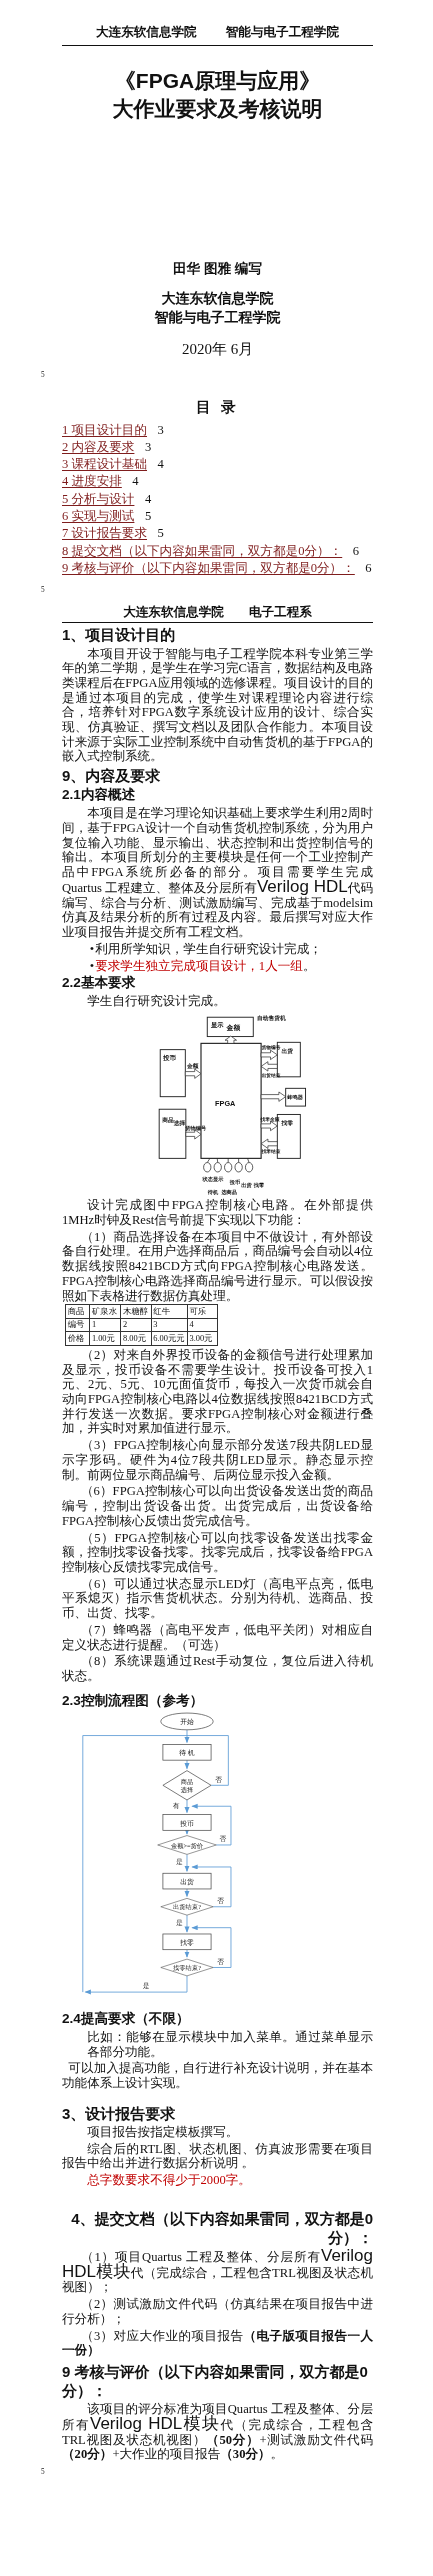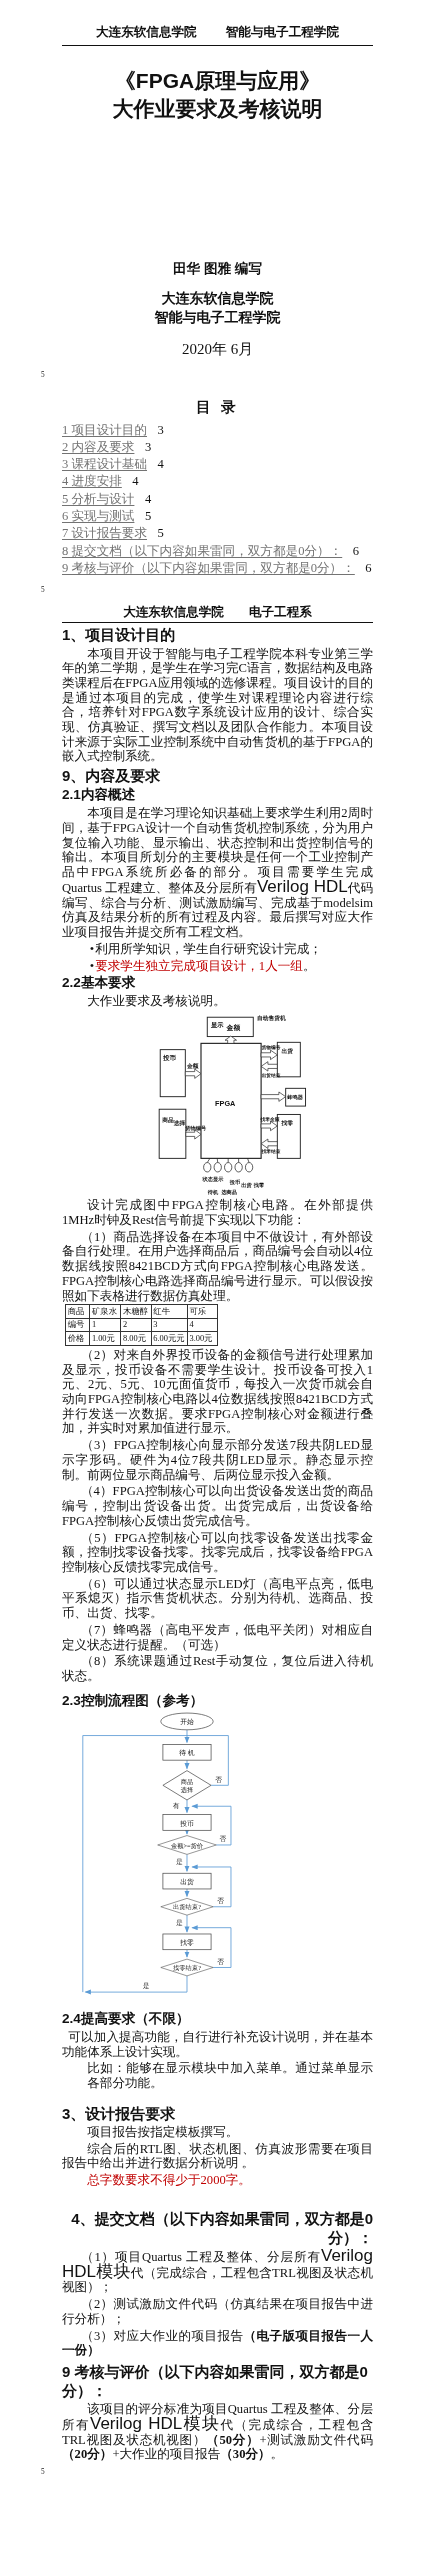--- a/index.html
+++ b/index.html
@@ -22,21 +22,21 @@
     font-weight:600;font-size:14px;line-height:19.4px;}
   .cover-date{margin-top:13.6px;text-align:center;font-size:15px;line-height:17px;}
   .pgnum{margin-left:-21px;font-size:7.3px;line-height:8.4px;color:#222;}
   .m1{margin-top:12.6px;}
   .m2{margin-top:8.4px;}
   .m3{margin-top:6.3px;}
   .toc-title{margin-top:19px;text-align:center;font-family:"Liberation Sans","DejaVu Sans",sans-serif;
     font-weight:bold;font-size:14.7px;line-height:18px;letter-spacing:3.1px;}
   .toc{margin-top:5.2px;font-size:12.6px;line-height:17.3px;}
   .toc-row{margin:0;}
-  .toc-link{text-decoration:underline;text-underline-offset:2.1px;color:#737373;cursor:pointer;}
+  .toc-link{text-decoration:underline;text-underline-offset:2.1px;color:#7f1d1d;cursor:pointer;}
   .toc-page{margin-left:10.5px;}
   
   .p2-header{margin-top:10.5px;display:flex;justify-content:center;gap:25px;
     font-family:"Liberation Sans","DejaVu Sans",sans-serif;font-weight:bold;font-size:12.6px;line-height:15.7px;}
   .rule2{margin-top:2.1px;border-top:1.3px solid #111;height:0;}
   .h1{margin:2.1px 0 0 0;font-family:"Liberation Sans","DejaVu Sans",sans-serif;font-weight:bold;
     font-size:15px;line-height:19px;}
   .h2{margin:1px 0 0 0;font-family:"Liberation Sans","DejaVu Sans",sans-serif;font-weight:bold;
     font-size:13.6px;line-height:18px;}
   .body{margin:2.1px 0 0 0;font-size:12.6px;line-height:14.7px;text-align:justify;}
@@ -112,21 +112,21 @@
   <h2 class="h1">1、项目设计目的</h2>
   <p class="body ind2">本项目开设于智能与电子工程学院本科专业第三学年的第二学期，是学生在学习完C语言，数据结构及电路类课程后在FPGA应用领域的选修课程。项目设计的目的是通过本项目的完成，使学生对课程理论内容进行综合，培养针对FPGA数字系统设计应用的设计、综合实现、仿真验证、撰写文档以及团队合作能力。本项目设计来源于实际工业控制系统中自动售货机的基于FPGA的嵌入式控制系统。</p>
 
   <h2 class="h1">9、内容及要求</h2>
   <h3 class="h2">2.1内容概述</h3>
   <p class="body ind2"><span>本项目是在学习理论知识基础上要求学生利用2周时间，基于FPGA设计一个自动售货机控制系统，分为用户复位输入功能、显示输出、状态控制和出货控制信号的输出。本项目所划分的主要模块是任何一个工业控制产品中FPGA系统所必备的部分。项目需要学生完成Quartus 工程建立、整体及分层所有</span><span class="lat-big">Verilog HDL</span><span>代码编写、综合与分析、测试激励编写、完成基于modelsim仿真及结果分析的所有过程及内容。最后撰写对应大作业项目报告并提交所有工程文档。</span></p>
   <p class="body bullet"><span class="bmark">•</span><span>利用所学知识，学生自行研究设计完成；</span></p>
   <p class="body bullet"><span class="bmark">•</span><span class="red bold">要求学生独立完成项目设计，1人一组</span><span>。</span></p>
 
   <h3 class="h2">2.2基本要求</h3>
-  <p class="body ind2">大作业要求及考核说明。</p>
+  <p class="body ind2">学生自行研究设计完成。</p>
 
   <svg class="blockdiag" viewBox="0 0 470 352" width="246" height="184">
     <g stroke="#222" stroke-width="1.8" fill="#fff">
       <rect x="247" y="10" width="88" height="37"></rect>
       <rect x="235" y="60" width="115" height="220" stroke-width="2.2"></rect>
       <rect x="157" y="72" width="48" height="90"></rect>
       <rect x="155" y="186" width="51" height="94"></rect>
       <rect x="381" y="58" width="44" height="66"></rect>
       <rect x="397" y="146" width="38" height="34"></rect>
       <rect x="381" y="196" width="44" height="84"></rect>
@@ -201,21 +201,21 @@
       <td>1.00元</td>
       <td>8.00元</td>
       <td>6.00元元</td>
       <td>3.00元</td>
     </tr>
   </tbody>
     </table>
 
   <p class="body ind15">（2）对来自外界投币设备的金额信号进行处理累加及显示，投币设备不需要学生设计。投币设备可投入1元、2元、5元、10元面值货币，每投入一次货币就会自动向FPGA控制核心电路以4位数据线按照8421BCD方式并行发送一次数据。要求FPGA控制核心对金额进行叠加，并实时对累加值进行显示。</p>
   <p class="body ind15">（3）FPGA控制核心向显示部分发送7段共阴LED显示字形码。硬件为4位7段共阴LED显示。静态显示控制。前两位显示商品编号、后两位显示投入金额。</p>
-  <p class="body ind15">（4）FPGA控制核心可以向出货设备发送出货的商品编号，控制出货设备出货。出货完成后，出货设备给FPGA控制核心反馈出货完成信号。</p>
+  <p class="body ind15">（6）FPGA控制核心可以向出货设备发送出货的商品编号，控制出货设备出货。出货完成后，出货设备给FPGA控制核心反馈出货完成信号。</p>
   <p class="body ind15">（5）FPGA控制核心可以向找零设备发送出找零金额，控制找零设备找零。找零完成后，找零设备给FPGA控制核心反馈找零完成信号。</p>
   <p class="body ind15">（6）可以通过状态显示LED灯（高电平点亮，低电平系熄灭）指示售货机状态。分别为待机、选商品、投币、出货、找零。</p>
   <p class="body ind15">（7）蜂鸣器（高电平发声，低电平关闭）对相应自定义状态进行提醒。（可选）</p>
   <p class="body ind15">（8）系统课题通过Rest手动复位，复位后进入待机状态。</p>
 
   <h3 class="h2 mt16">2.3控制流程图（参考）</h3>
 
   <svg class="flow" viewBox="0 0 345 552" width="181" height="289">
     <defs>
       <marker id="ab" markerWidth="9" markerHeight="8" refX="6.5" refY="3" orient="auto">
@@ -263,22 +263,22 @@
     <text x="204" y="377" font-size="12" text-anchor="middle">出货结束?</text>
     <text x="262" y="365" font-size="13">否</text>
     <text x="196" y="407" font-size="13" text-anchor="end">是</text>
     <text x="204" y="445" font-size="13" text-anchor="middle">找零</text>
     <text x="204" y="493" font-size="12" text-anchor="middle">找零结束?</text>
     <text x="262" y="481" font-size="13">否</text>
     <text x="126" y="528" font-size="13" text-anchor="middle">是</text>
   </svg>
 
   <h3 class="h2 mt16">2.4提高要求（不限）</h3>
+  <p class="body blk2">比如：能够在显示模块中加入菜单。通过菜单显示各部分功能。</p>
   <p class="body ind05">可以加入提高功能，自行进行补充设计说明，并在基本功能体系上设计实现。</p>
-  <p class="body blk2">比如：能够在显示模块中加入菜单。通过菜单显示各部分功能。</p>
 
   <h2 class="h1 mt25">3、设计报告要求</h2>
   <p class="body ind2">项目报告按指定模板撰写。</p>
   <p class="body ind2">综合后的RTL图、状态机图、仿真波形需要在项目报告中给出并进行数据分析说明 。</p>
   <p class="body ind2 red">总字数要求不得少于2000字。</p>
 
   <h2 class="h1 mt40">4、提交文档（以下内容如果雷同，双方都是0分）：</h2>
   <p class="body ind15"><span>（1）项目Quartus 工程及整体、分层所有</span><span class="lat-big">Verilog HDL模块</span><span>代（完成综合，工程包含TRL视图及状态机视图）；</span></p>
   <p class="body ind15">（2）测试激励文件代码（仿真结果在项目报告中进行分析）；</p>
   <p class="body ind15"><span>（3）对应大作业的项目报告</span><b>（电子版项目报告一人一份）</b></p>

